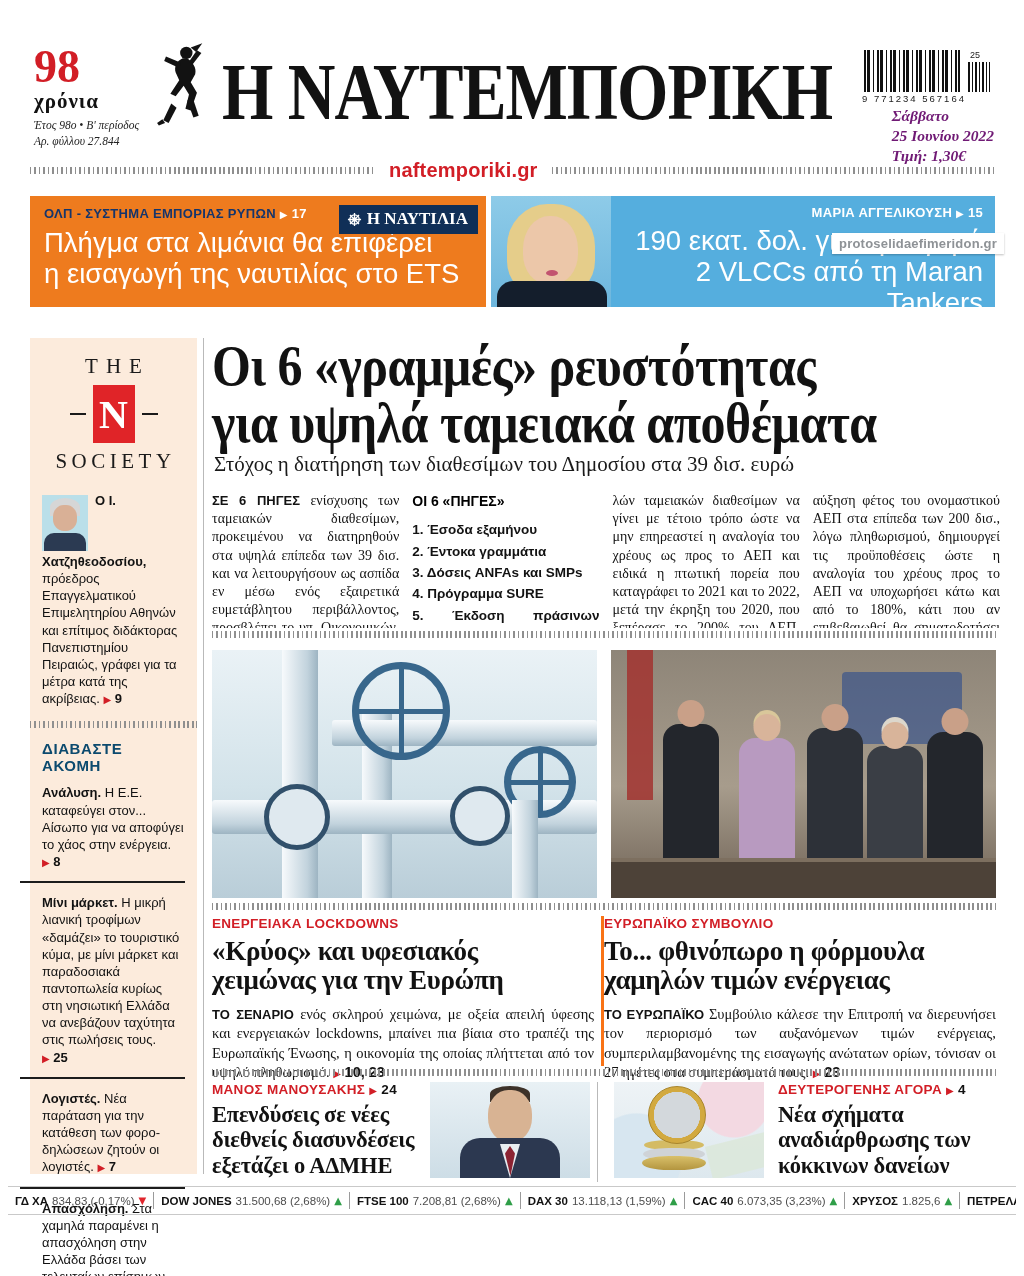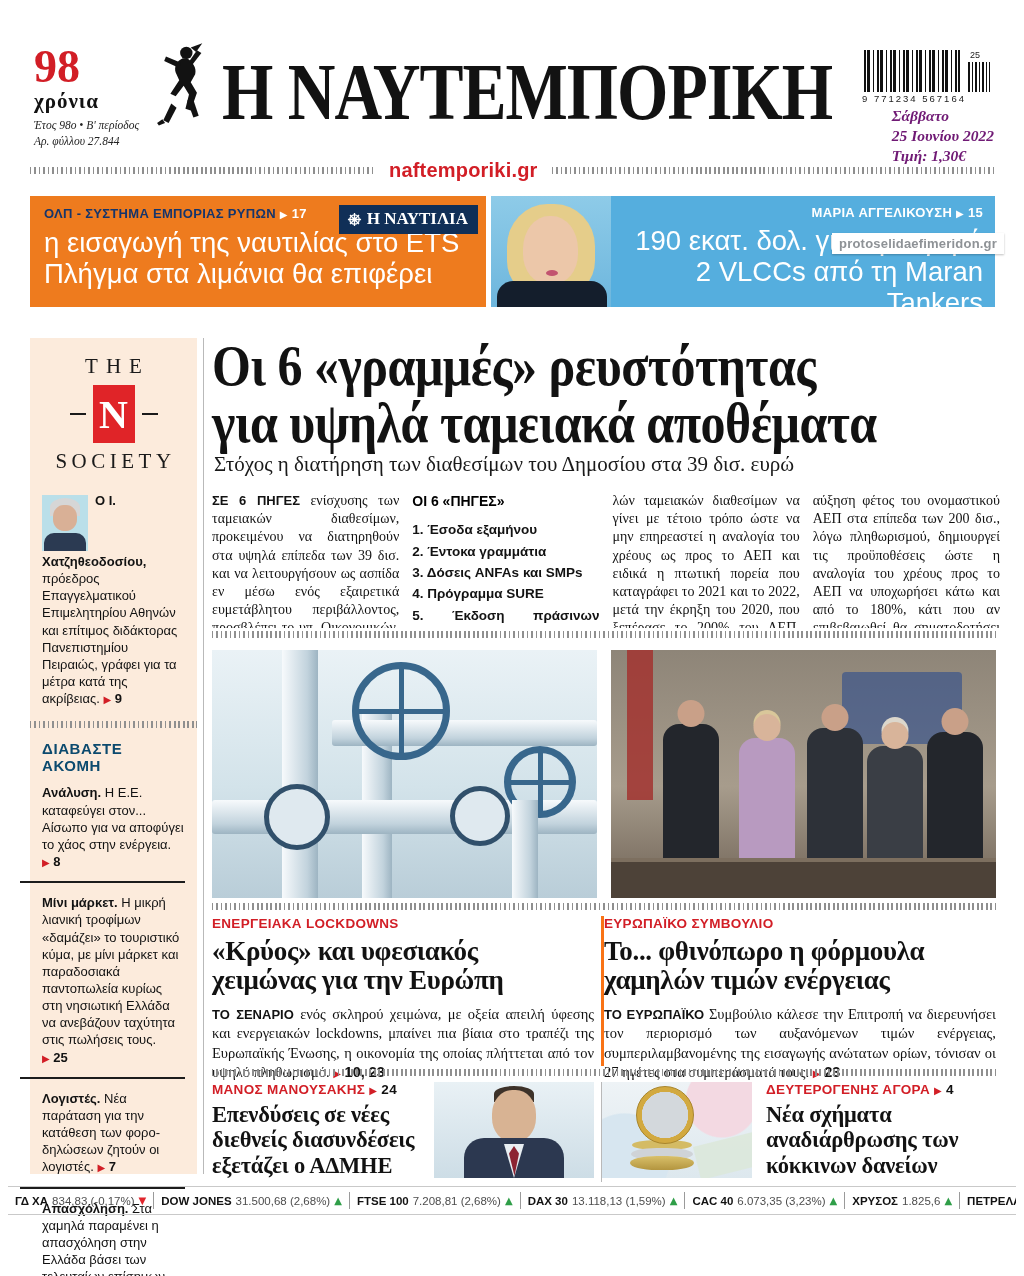--- a/index.html
+++ b/index.html
@@ -113,21 +113,21 @@
   .mid-r{flex:1;padding-left:0;margin-left:7px;border-left:3px solid #f97316;}
   .kick-red{color:#d21e26;font-weight:bold;font-size:13.5px;letter-spacing:.3px;}
   .mid-hl{font-family:"Liberation Serif",serif;font-weight:bold;font-size:27px;line-height:1.08;margin-top:6px;letter-spacing:-.3px;}
   .mid-body{margin-top:10px;font-family:"Liberation Serif",serif;font-size:14.5px;line-height:1.32;text-align:justify;}
   .mid-body .lb{font-family:"Liberation Sans",sans-serif;font-weight:bold;font-size:13px;}
   .mid-body .pgnum{font-family:"Liberation Sans",sans-serif;}
 
   
   .bots{left:212px;right:28px;top:1082px;height:100px;display:flex;}
   .bot-l{width:382px;display:flex;}
-  .bot-r{flex:1;padding-left:0;margin-left:7px;border-left:1px solid #b9b9b9;display:flex;gap:14px;}
+  .bot-r{flex:1;padding-left:16px;margin-left:7px;border-left:1px solid #b9b9b9;display:flex;gap:14px;}
   .bot-hl{font-family:"Liberation Serif",serif;font-weight:bold;font-size:22.5px;line-height:1.13;margin-top:5px;letter-spacing:-.2px;}
   .ph-admie{width:160px;height:96px;margin-left:auto;position:relative;overflow:hidden;
             background:linear-gradient(180deg,#e9f1f5,#cdddе6);background:linear-gradient(180deg,#e9f1f5,#cdDDe6);}
   .ph-admie .head{position:absolute;left:58px;top:8px;width:44px;height:52px;background:#d8b393;border-radius:46%;}
   .ph-admie .hairM{position:absolute;left:60px;top:4px;width:40px;height:16px;background:#3d3229;border-radius:50% 50% 0 0;}
   .ph-admie .suit{position:absolute;left:30px;bottom:0;width:100px;height:40px;background:#2c3850;border-radius:20px 20px 0 0;}
   .ph-admie .shirt{position:absolute;left:70px;bottom:0;width:20px;height:34px;background:#e8eef2;clip-path:polygon(0 0,100% 0,50% 100%);}
   .ph-admie .tie{position:absolute;left:75px;bottom:2px;width:10px;height:30px;background:#8c2332;
                  clip-path:polygon(50% 0,100% 25%,55% 100%,0 25%);}
   .ph-coins{width:150px;height:96px;position:relative;overflow:hidden;
@@ -199,22 +199,22 @@
   </div>
 
   <div class="abs banners">
     <div class="ban-or">
       <div class="kick">
         <span>ΟΛΠ - ΣΥΣΤΗΜΑ ΕΜΠΟΡΙΑΣ ΡΥΠΩΝ</span>
         <span class="pg"> <span class="arrow wh">▶</span>
         <span>17</span></span>
       </div>
       <div class="hl">
+        <div>Πλήγμα στα λιμάνια θα επιφέρει</div>
         <div>η εισαγωγή της ναυτιλίας στο ETS</div>
-        <div>Πλήγμα στα λιμάνια θα επιφέρει</div>
       </div>
       <div class="naytilia">
         <svg width="15" height="15" viewBox="0 0 16 16" aria-hidden="true">
           <g stroke="#fff" stroke-width="1.4" fill="none">
             <circle cx="8" cy="8" r="5"></circle>
               <circle cx="8" cy="8" r="1.4" fill="#fff"></circle>
             <path d="M8 1v14M1 8h14M3.2 3.2l9.6 9.6M12.8 3.2L3.2 12.8"></path>
           </g>
         </svg>
         <span>Η ΝΑΥΤΙΛΙΑ</span>

